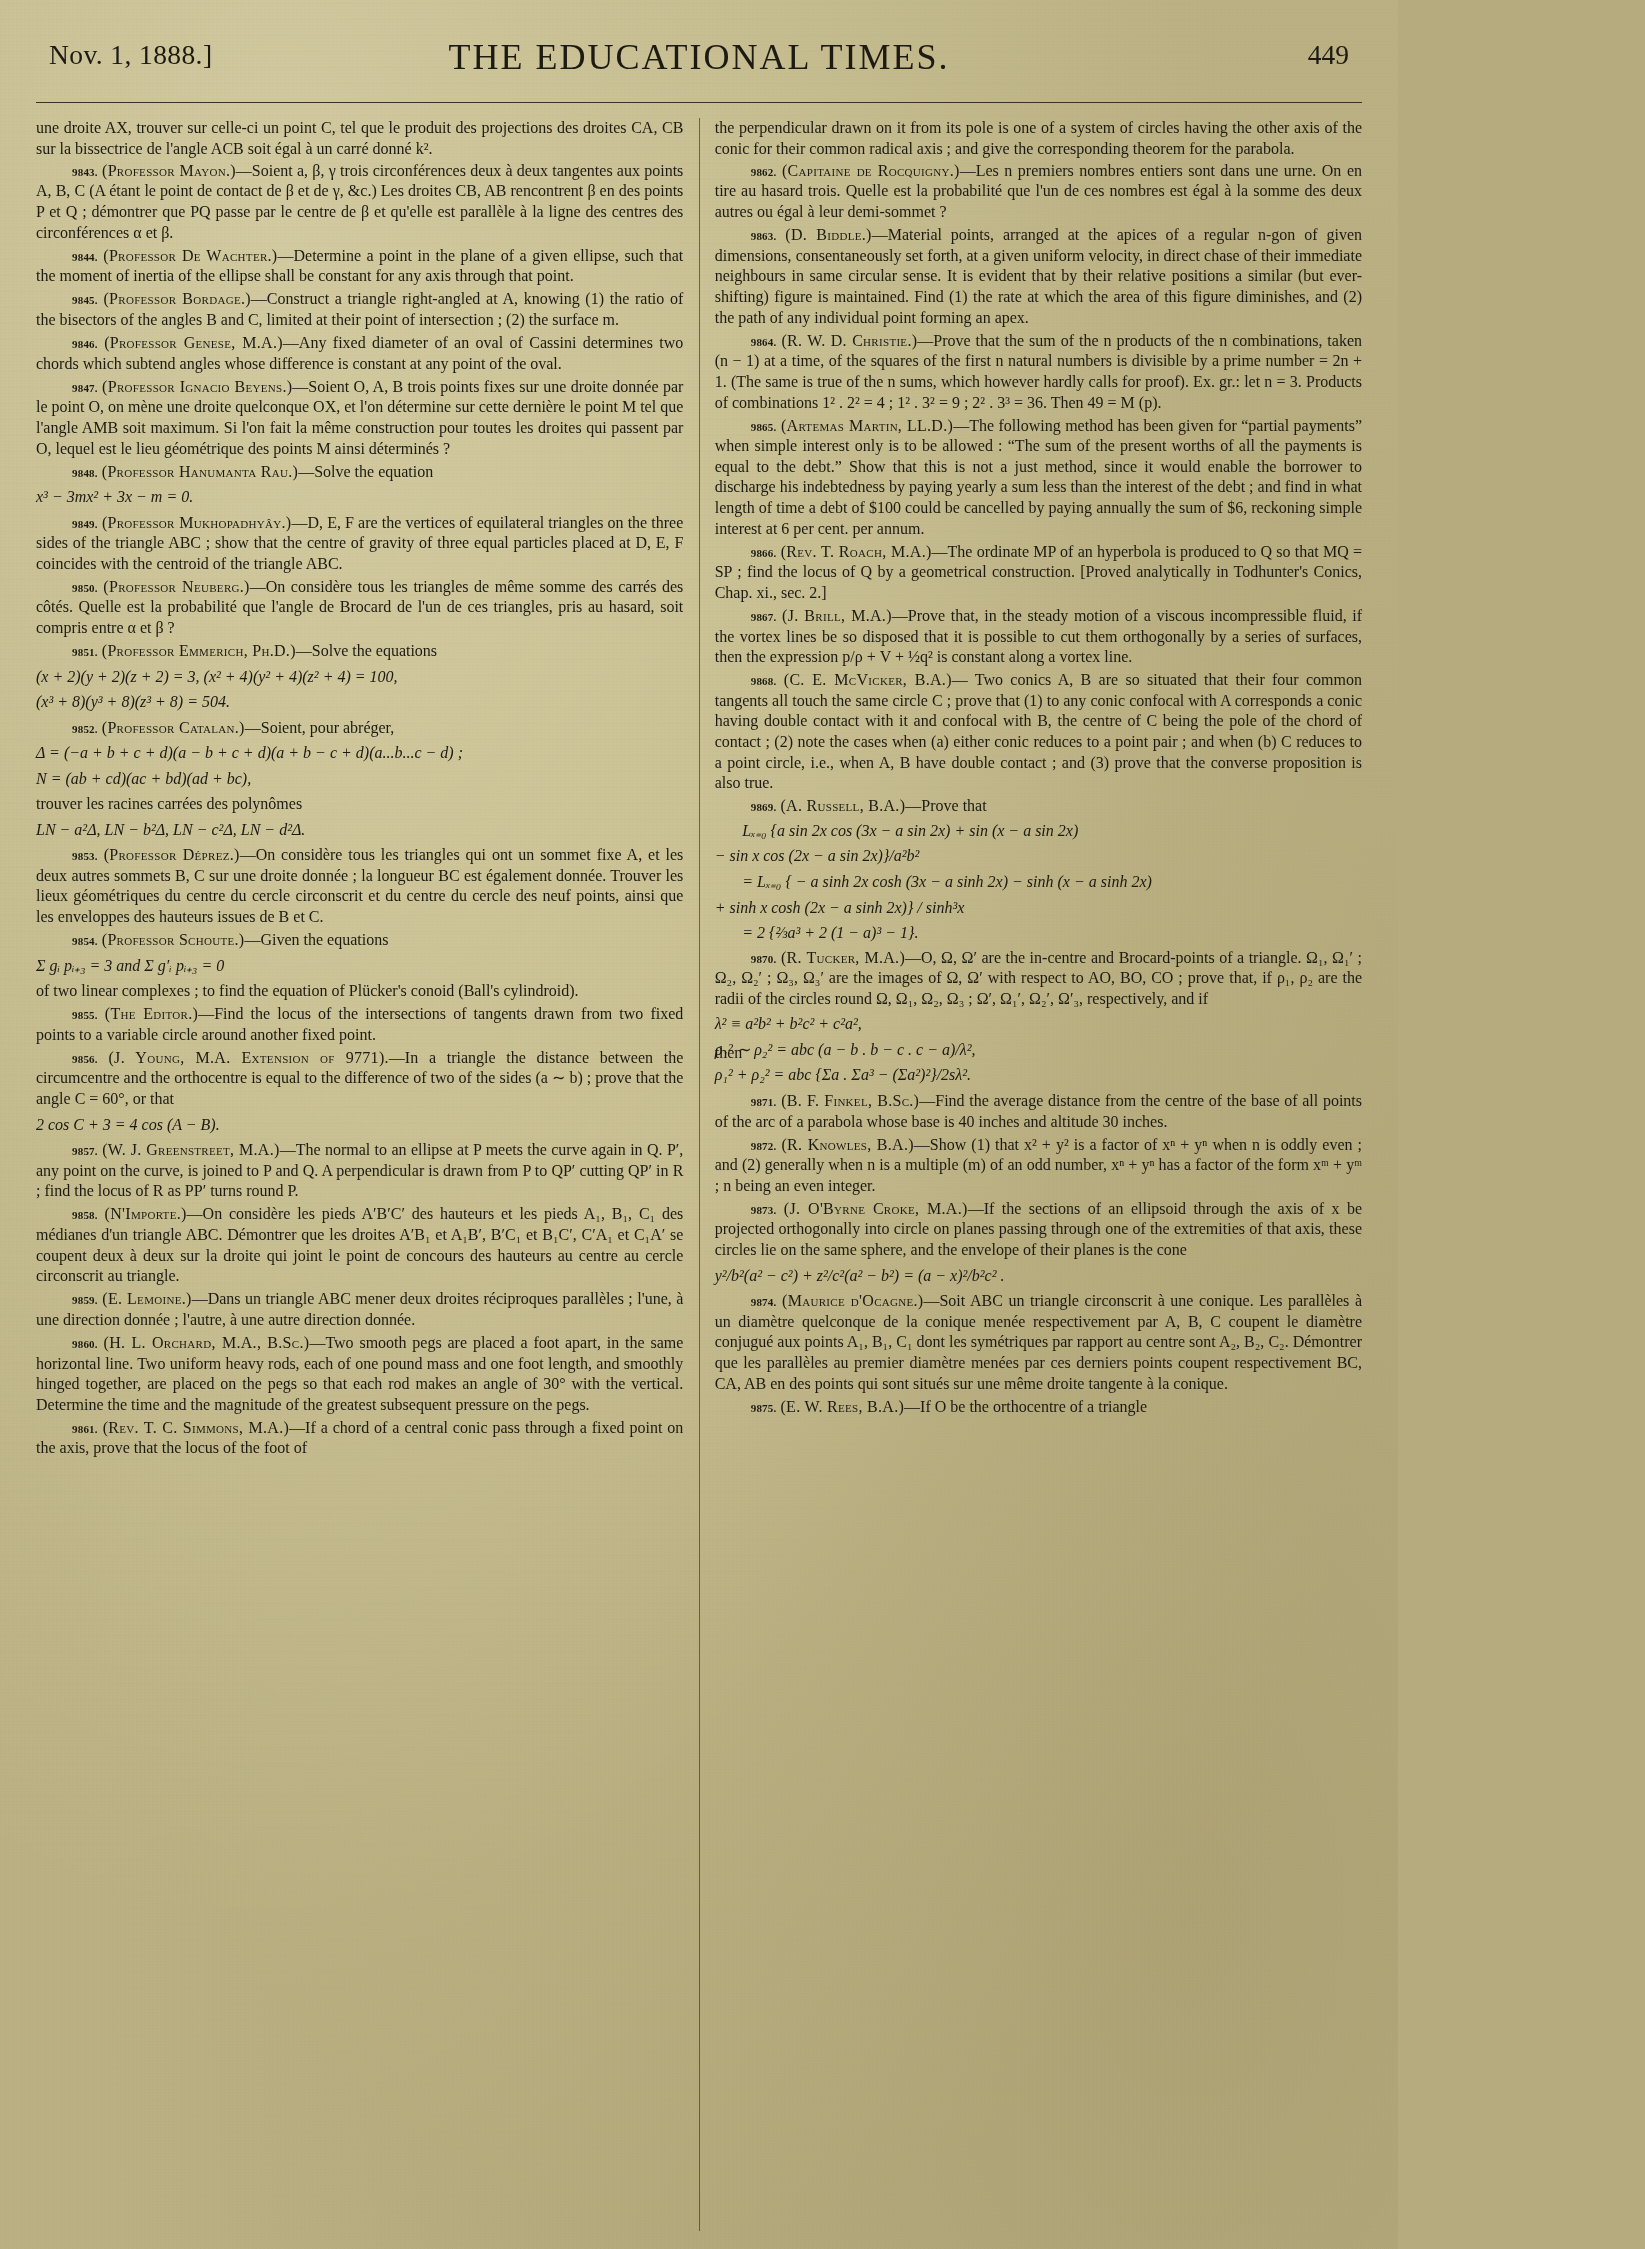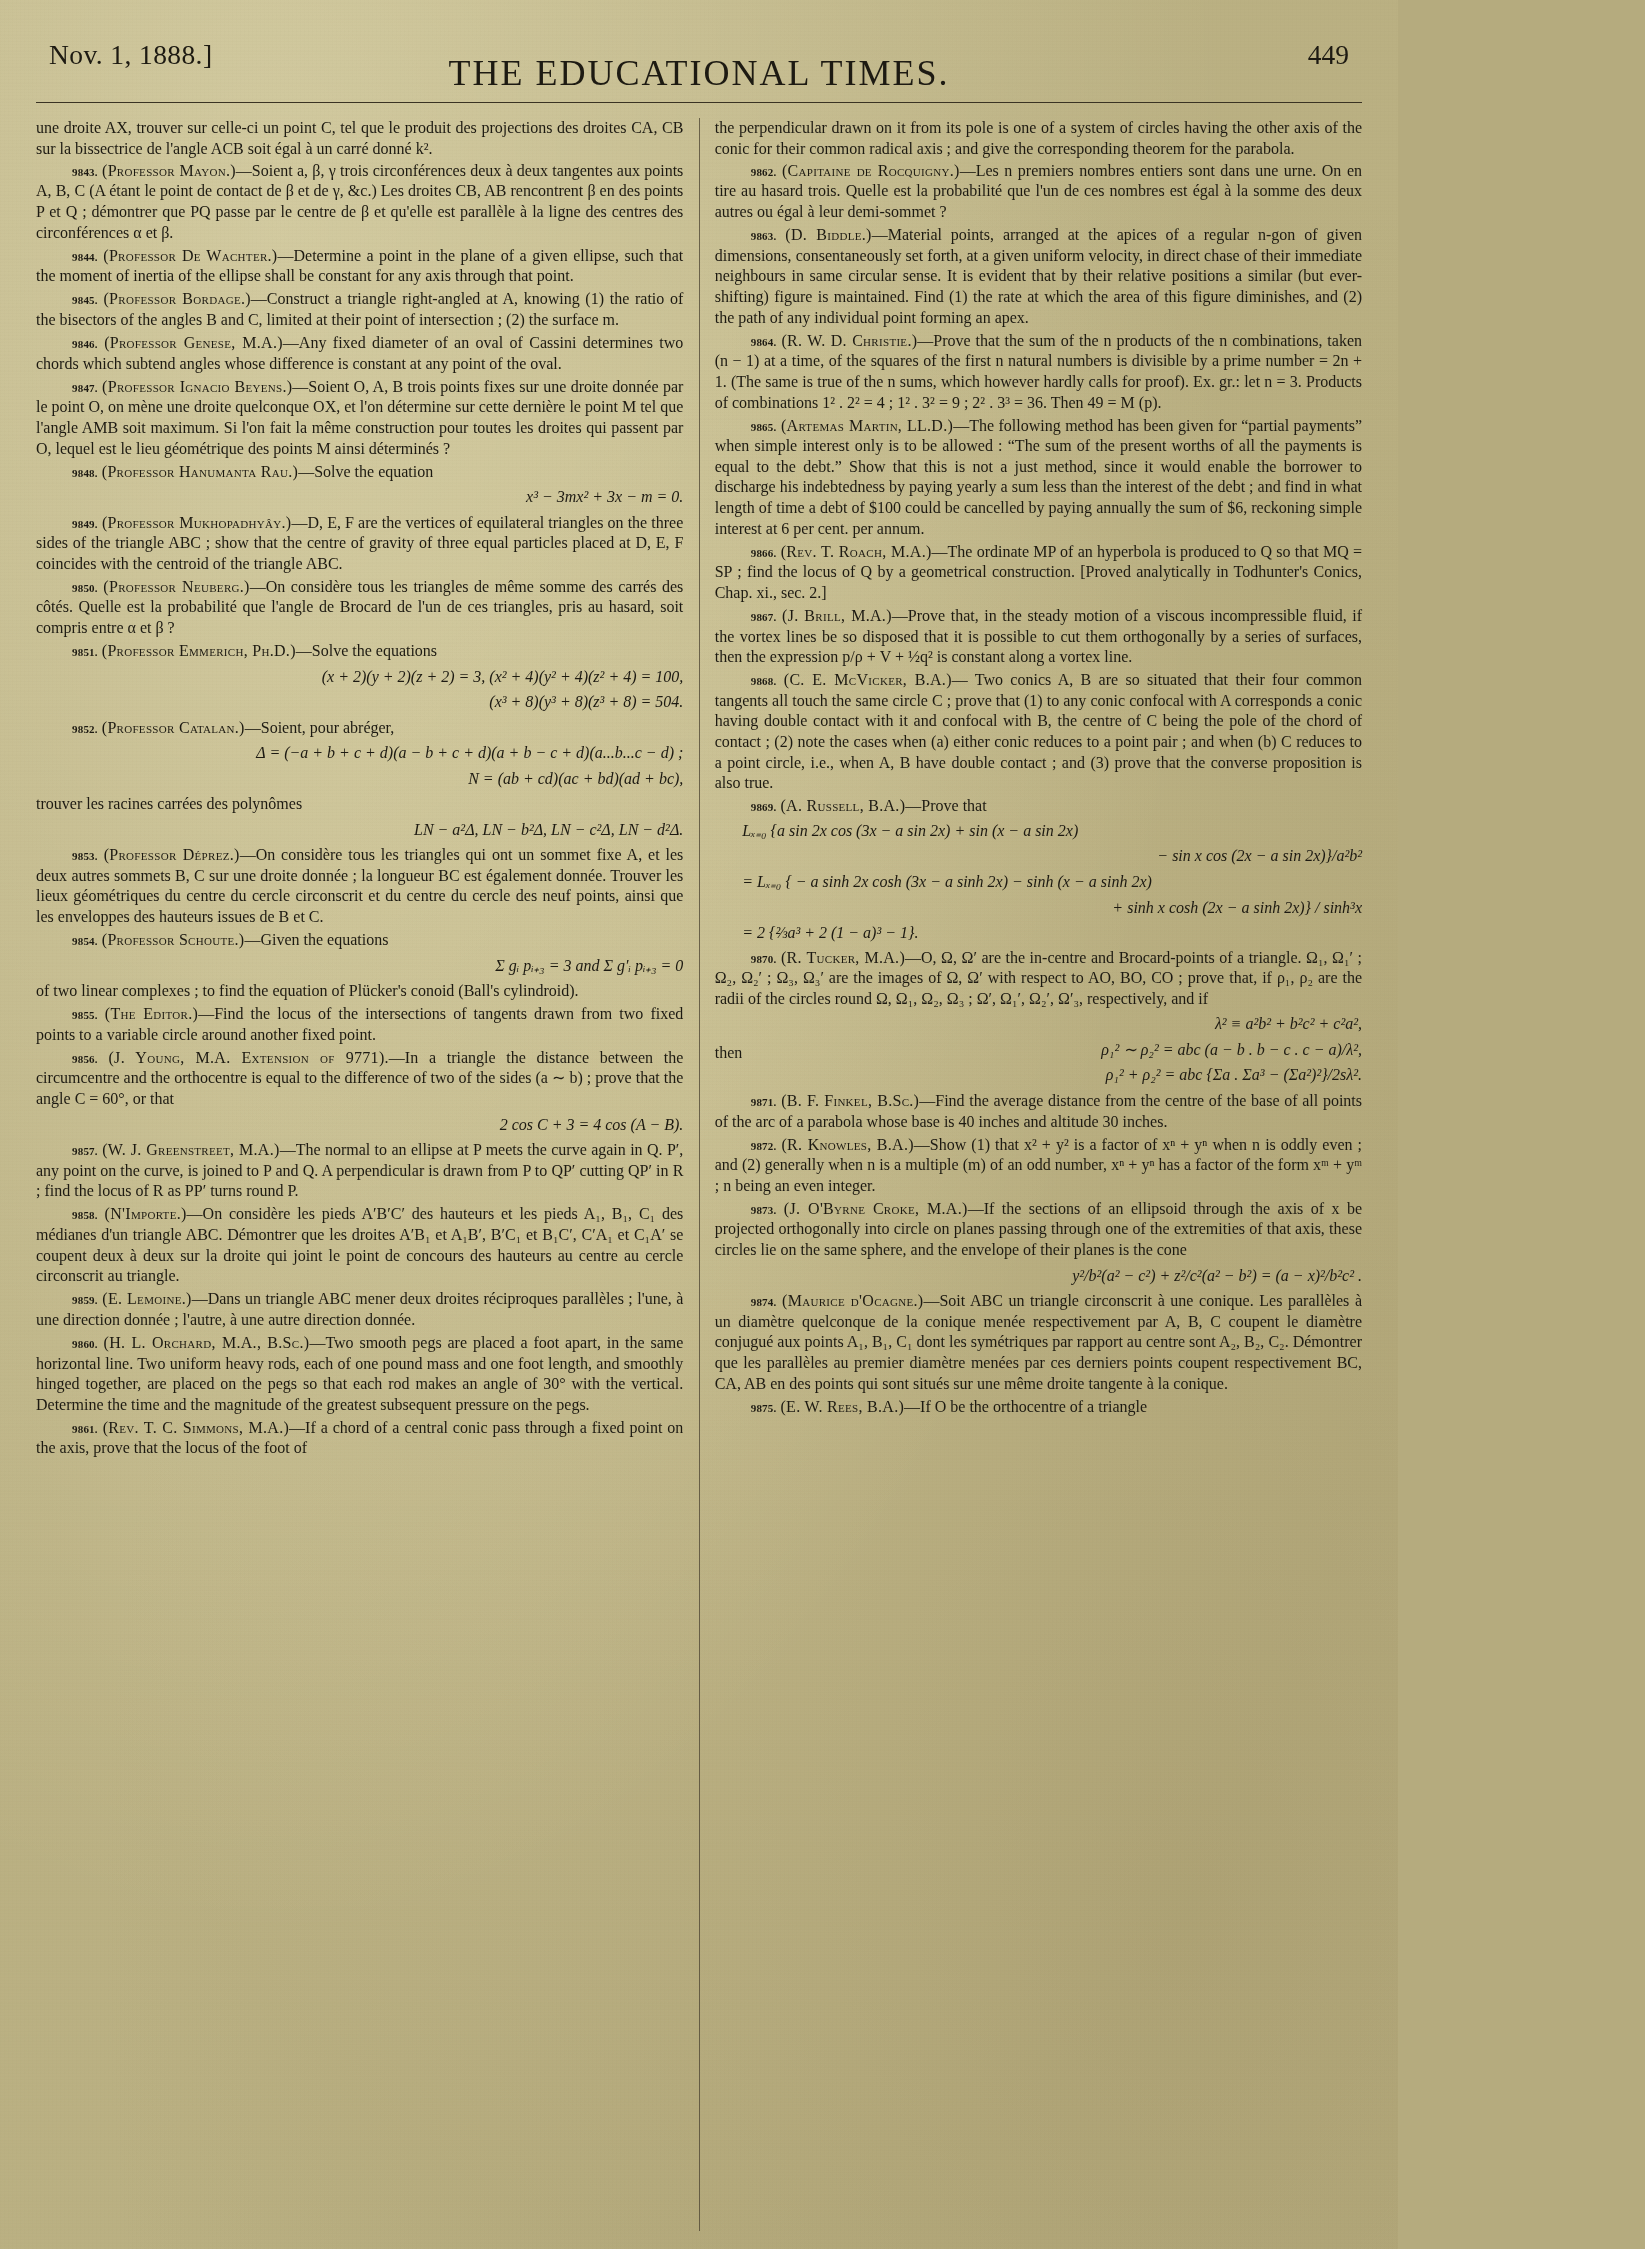--- a/index.html
+++ b/index.html
@@ -42,21 +42,21 @@
   .header-date {
     font-size: 27.5px;
     letter-spacing: 0.4px;
     white-space: nowrap;
   }
   .header-title {
     font-size: 36px;
     letter-spacing: 2px;
     font-weight: normal;
     white-space: nowrap;
-    margin: 16px auto;
+    margin: 0 auto;
     position: absolute;
     left: 50%;
     transform: translateX(-50%);
     top: -3.2px;
   }
   .header-page {
     font-size: 27.5px;
     white-space: nowrap;
   }
   .rule {
@@ -103,21 +103,21 @@
   .indent {
     display: inline-block;
     width: 36px;
   }
   .sc {
     font-variant: small-caps;
     letter-spacing: 0.3px;
   }
   .math {
     display: block;
-    text-align: right;
+    text-align: left;
     margin: 4.9px 0 4.9px 0;
     font-style: italic;
     font-size: 16px;
   }
   .math-left {
     display: block;
     margin: 4px 0 4px 27.5px;
     font-style: italic;
     font-size: 16px;
     text-align: left;

